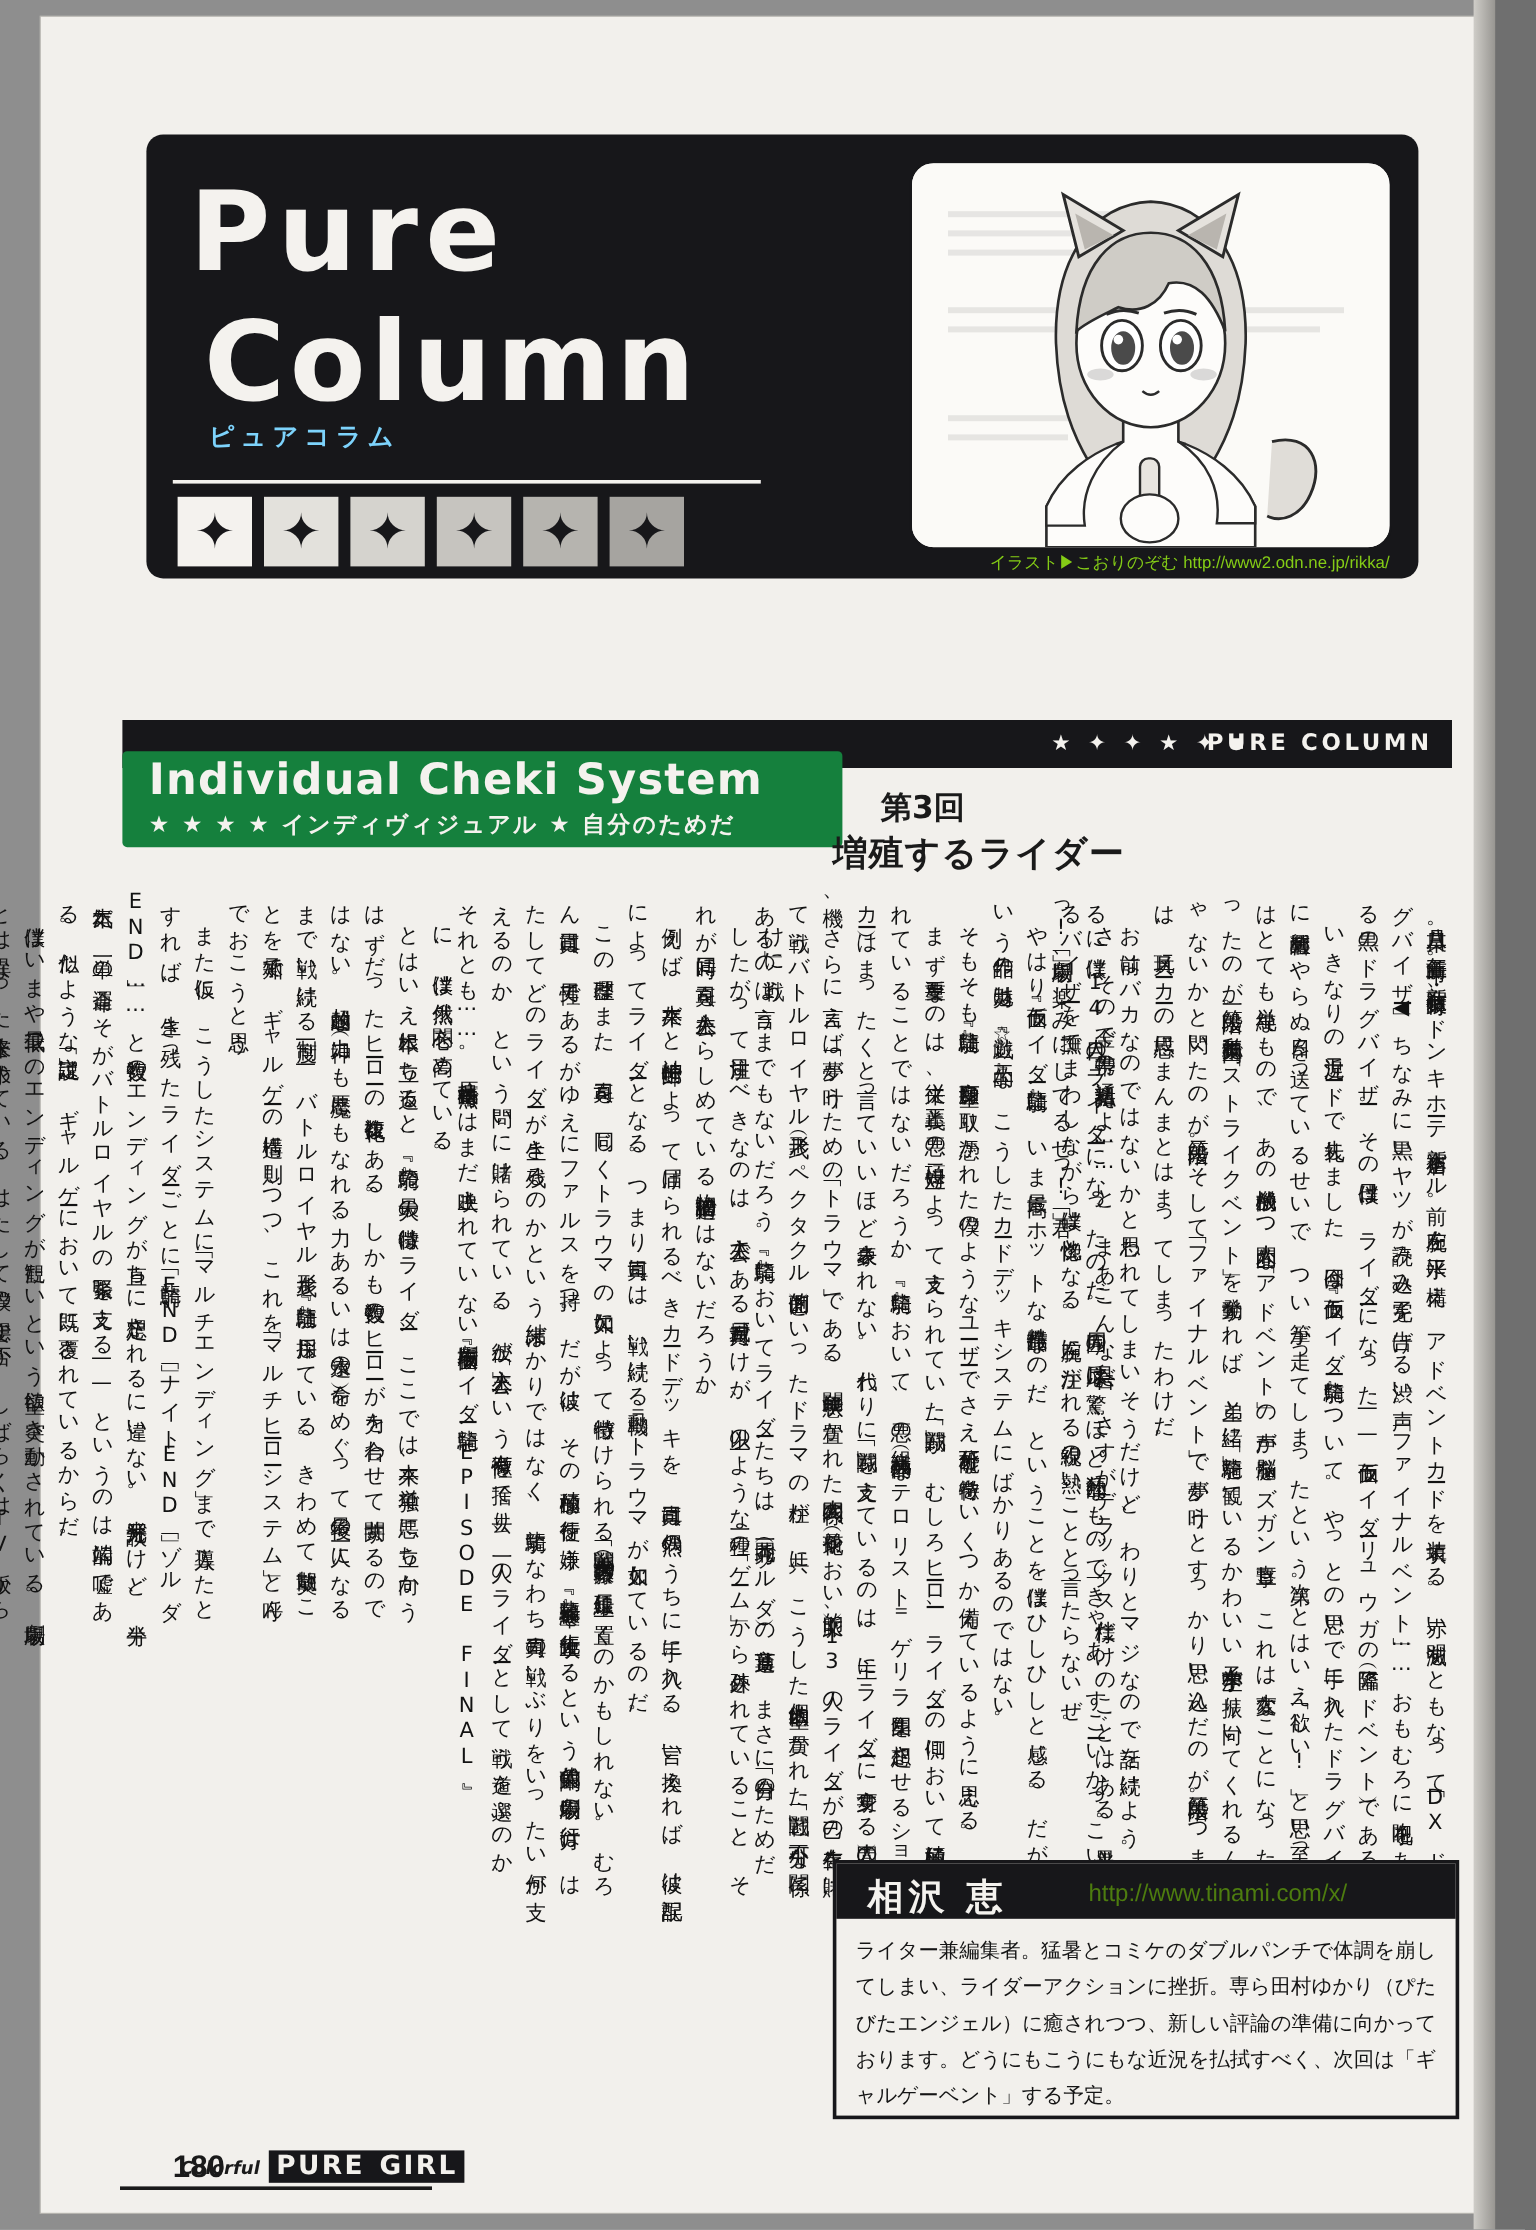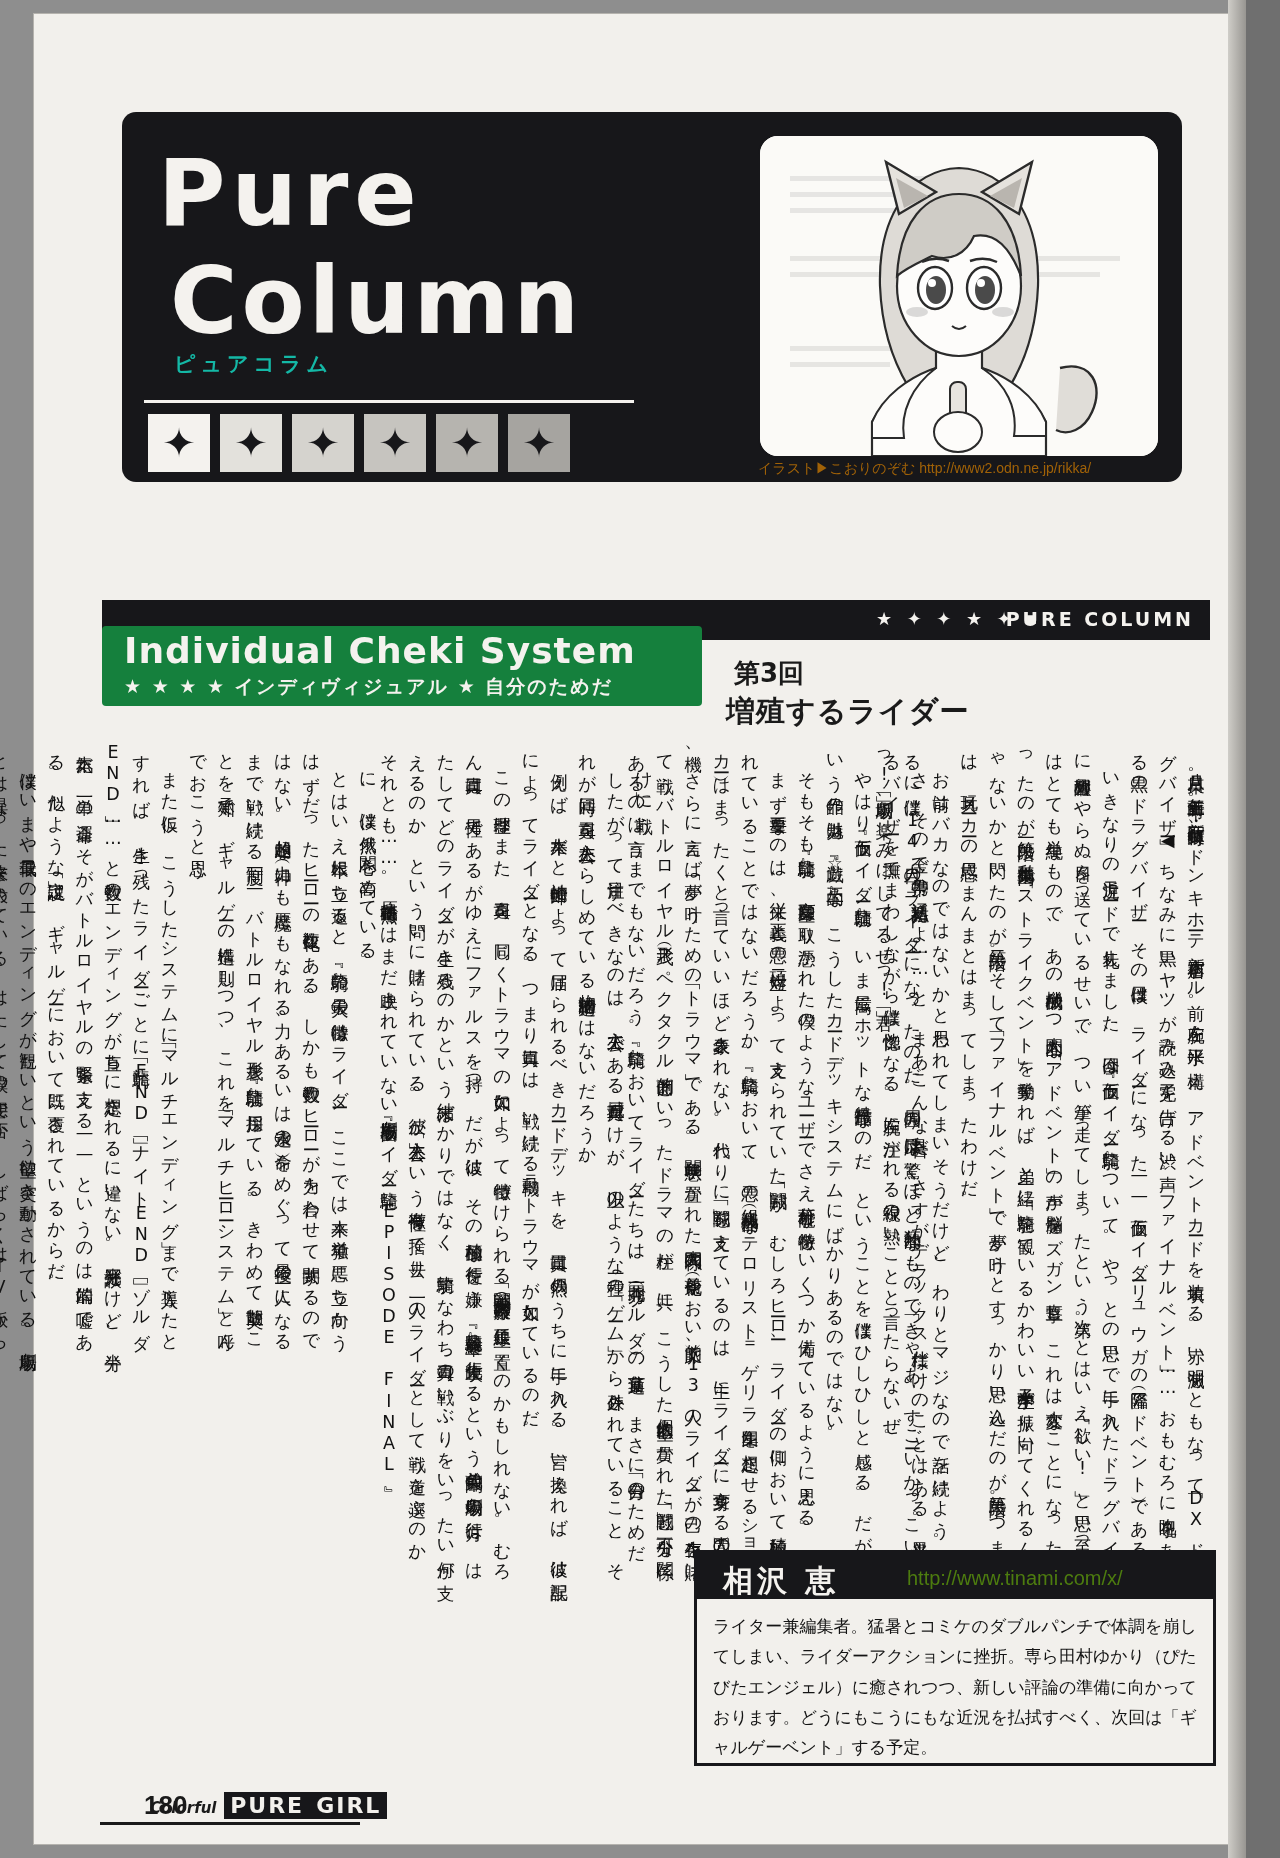--- a/index.html
+++ b/index.html
@@ -87,21 +87,21 @@
     line-height: 1;
     color: #f4f2ee;
     margin-left: 12px;
   }
   .mast-jp {
     position: absolute;
     left: 52px;
     top: 238px;
     font-size: 21px;
     letter-spacing: 5px;
-    color: #14b8a6;
+    color: #7dd3fc;
     font-family: "DejaVu Sans", sans-serif;
     font-weight: bold;
   }
   .mast-rule {
     position: absolute;
     left: 22px;
     top: 288px;
     width: 490px;
     height: 3px;
     background: #f4f2ee;
@@ -142,22 +142,22 @@
     background: #fbfaf7;
     border-radius: 20px;
     border: 2px solid #17171a;
     overflow: hidden;
   }
   .illus-credit {
     position: absolute;
     left: 636px;
     top: 348px;
     width: 400px;
-    text-align: left;
-    color: #a16207;
+    text-align: right;
+    color: #84cc16;
     font-size: 14px;
     font-family: "Liberation Sans", sans-serif;
   }
 
   
   .artbar {
     position: absolute;
     left: 68px;
     top: 586px;
     width: 1108px;
@@ -218,21 +218,21 @@
     position: absolute;
     left: 700px;
     top: 642px;
     font-family: "DejaVu Sans", sans-serif;
     font-weight: bold;
     font-size: 26px;
     color: #1a1a1a;
   }
   .issue-title {
     position: absolute;
-    left: 692px;
+    left: 660px;
     top: 678px;
     font-family: "DejaVu Sans", sans-serif;
     font-weight: bold;
     font-size: 29px;
     color: #1a1a1a;
     letter-spacing: 1px;
   }
 
   
   .bodywrap {

